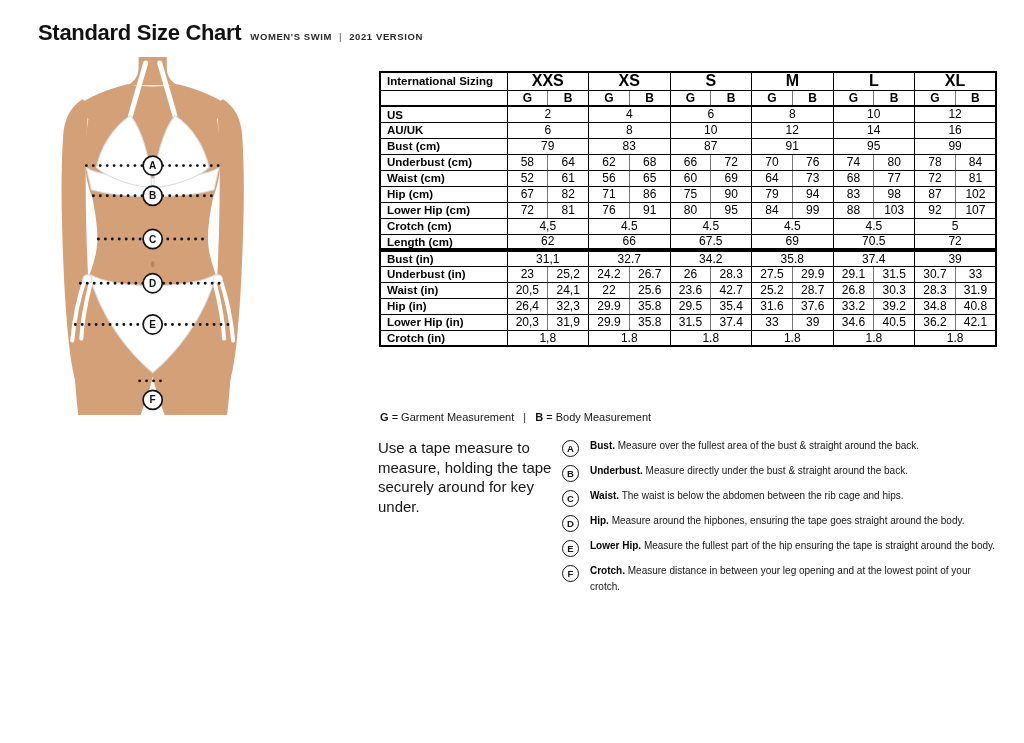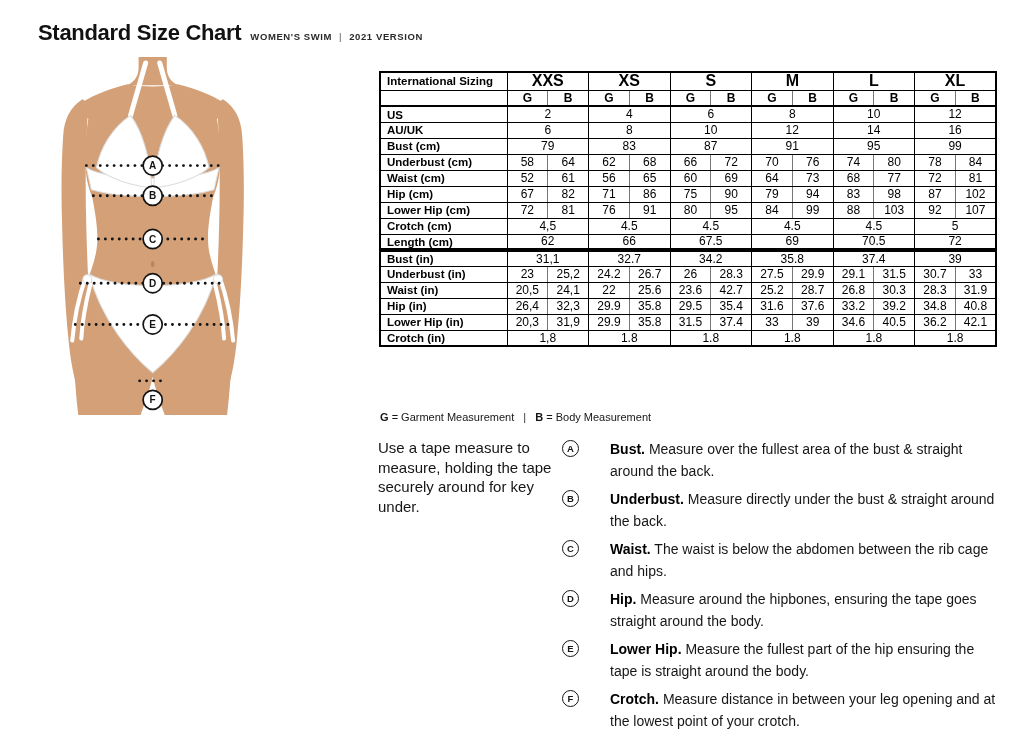--- a/index.html
+++ b/index.html
@@ -44,21 +44,21 @@
     font-size:15px; line-height:19.5px; color:#161616;
   }
   
   .definitions { position:absolute; left:562px; top:438px; width:438px; }
   .def-item { display:flex; gap:11px; margin-bottom:6px; }
   .def-circle {
     flex:0 0 auto; width:17px; height:17px; border:1.5px solid #141414; border-radius:50%;
     display:flex; align-items:center; justify-content:center;
     font-size:9.5px; font-weight:600; color:#141414; margin-top:2px;
   }
-  .def-text { font-size:14px; line-height:22px; color:#161616;margin-left:20px; }
+  .def-text { font-size:10px; line-height:16px; color:#161616; }
   .def-text b { color:#000; font-weight:700; }
 </style>
 </head>
 <body>
 
 <div class="page">
 
   <div class="title-block">
     <span class="title">Standard Size Chart</span>
     <span class="subtitle">

